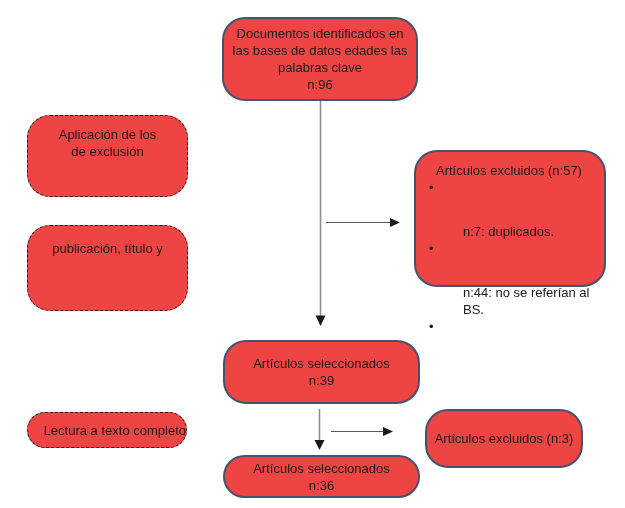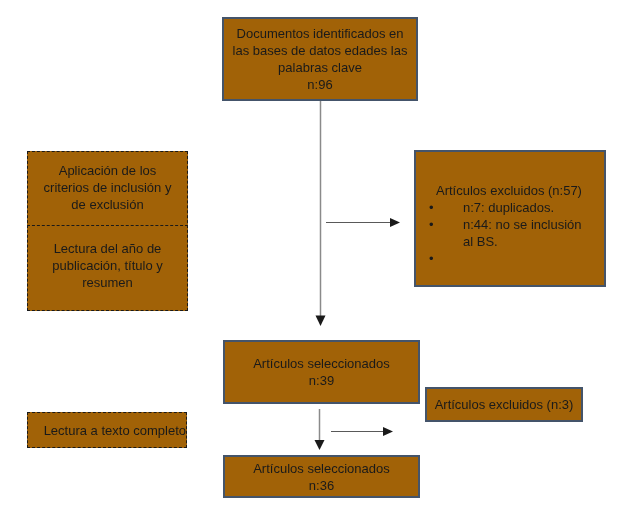--- a/index.html
+++ b/index.html
@@ -21,58 +21,58 @@
   #arrow-layer {
     position: absolute;
     left: 0;
     top: 0;
     width: 625px;
     height: 508px;
   }
   .box {
     position: absolute;
     box-sizing: border-box;
-    background: #a16207;
+    background: #ef4444;
     text-align: center;
+    border-radius: 23px;
   }
   .solid {
     border: 2px solid #44546A;
   }
   .dashed {
     border: 1px dashed #1a1a1a;
   }
   .vcenter {
     display: flex;
     flex-direction: column;
     justify-content: center;
   }
   .vtop {
     padding-top: 10px;
-    margin-top: 36px;
   }
   
   .listbox {
     text-align: left;
     padding-top: 10px;
   }
   .x1-title {
     margin-left: 20px;
     white-space: nowrap;
-    margin-top: 20px;
   }
   .x-item {
     display: flex;
     padding-left: 13px;
   }
   .x-bullet {
     width: 34px;
     flex: 0 0 34px;
   }
   .x-text {
     width: 128px;
+    margin-top: 44px;
   }
 </style>
 </head>
 <body>
 
 <div id="canvas">
 
   <svg id="arrow-layer" viewBox="0 0 625 508" xmlns="http://www.w3.org/2000/svg">
 
     <line x1="320.5" y1="101" x2="320.5" y2="317" stroke="#8a8a8a" stroke-width="1.5"></line>
@@ -90,55 +90,52 @@
 
   <div class="box solid vcenter" style="left:222px; top:17px; width:196px; height:84px;">
     <div>Documentos identificados en</div>
     <div>las bases de datos edades las</div>
     <div>palabras clave</div>
     <div>n:96</div>
   </div>
 
   <div class="box dashed vtop" style="left:27px; top:115px; width:161px; height:82px;">
     <div>Aplicación de los</div>
-    <div>criterios de inclusión y</div>
     <div>de exclusión</div>
   </div>
 
   <div class="box dashed" style="left:27px; top:225px; width:161px; height:86px; padding-top:14px;">
-    <div>Lectura del año de</div>
     <div>publicación, título y</div>
-    <div>resumen</div>
   </div>
 
   <div class="box solid listbox" style="left:414px; top:150px; width:192px; height:137px;">
     <div class="x1-title">Artículos excluidos (n:57)</div>
     <div class="x-item">
       <span class="x-bullet">•</span>
       <span class="x-text">n:7: duplicados.</span>
     </div>
     <div class="x-item">
       <span class="x-bullet">•</span>
-      <span class="x-text">n:44: no se inclusión al BS.</span>
+      <span class="x-text">n:44: no se referían al BS.</span>
     </div>
     <div class="x-item">
       <span class="x-bullet">•</span>
     </div>
   </div>
 
   <div class="box solid vcenter" style="left:223px; top:340px; width:197px; height:64px;">
     <div>Artículos seleccionados</div>
     <div>n:39</div>
   </div>
 
   <div class="box dashed vcenter" style="left:27px; top:412px; width:160px; height:36px;align-items:flex-end;">
     <div>Lectura a texto completo</div>
   </div>
 
-  <div class="box solid vcenter" style="left:425px; top:387px; width:158px; height:35px;">
+  <div class="box solid vcenter" style="left:425px; top:409px; width:158px; height:59px;">
     <div>Artículos excluidos (n:3)</div>
   </div>
 
   <div class="box solid vcenter" style="left:223px; top:455px; width:197px; height:43px;">
     <div>Artículos seleccionados</div>
     <div>n:36</div>
   </div>
 
 </div>
 

